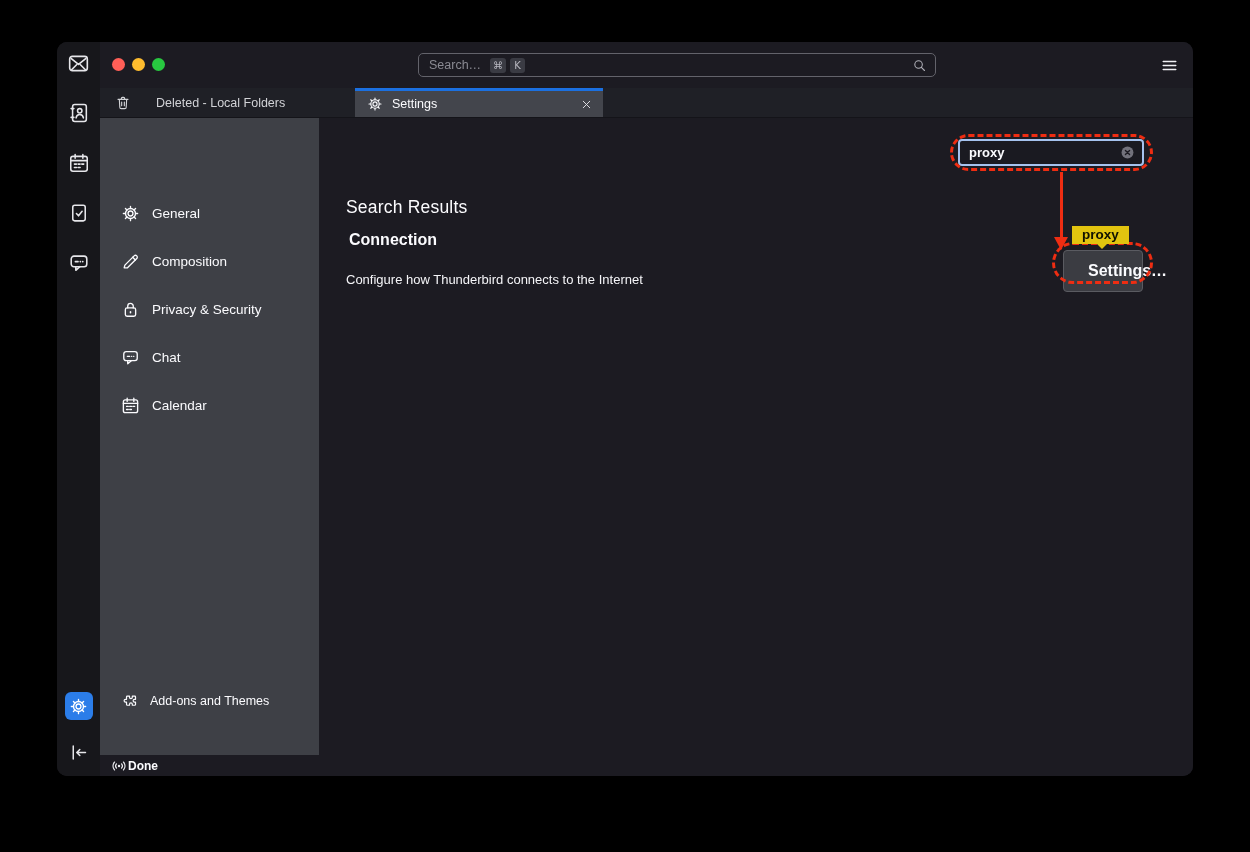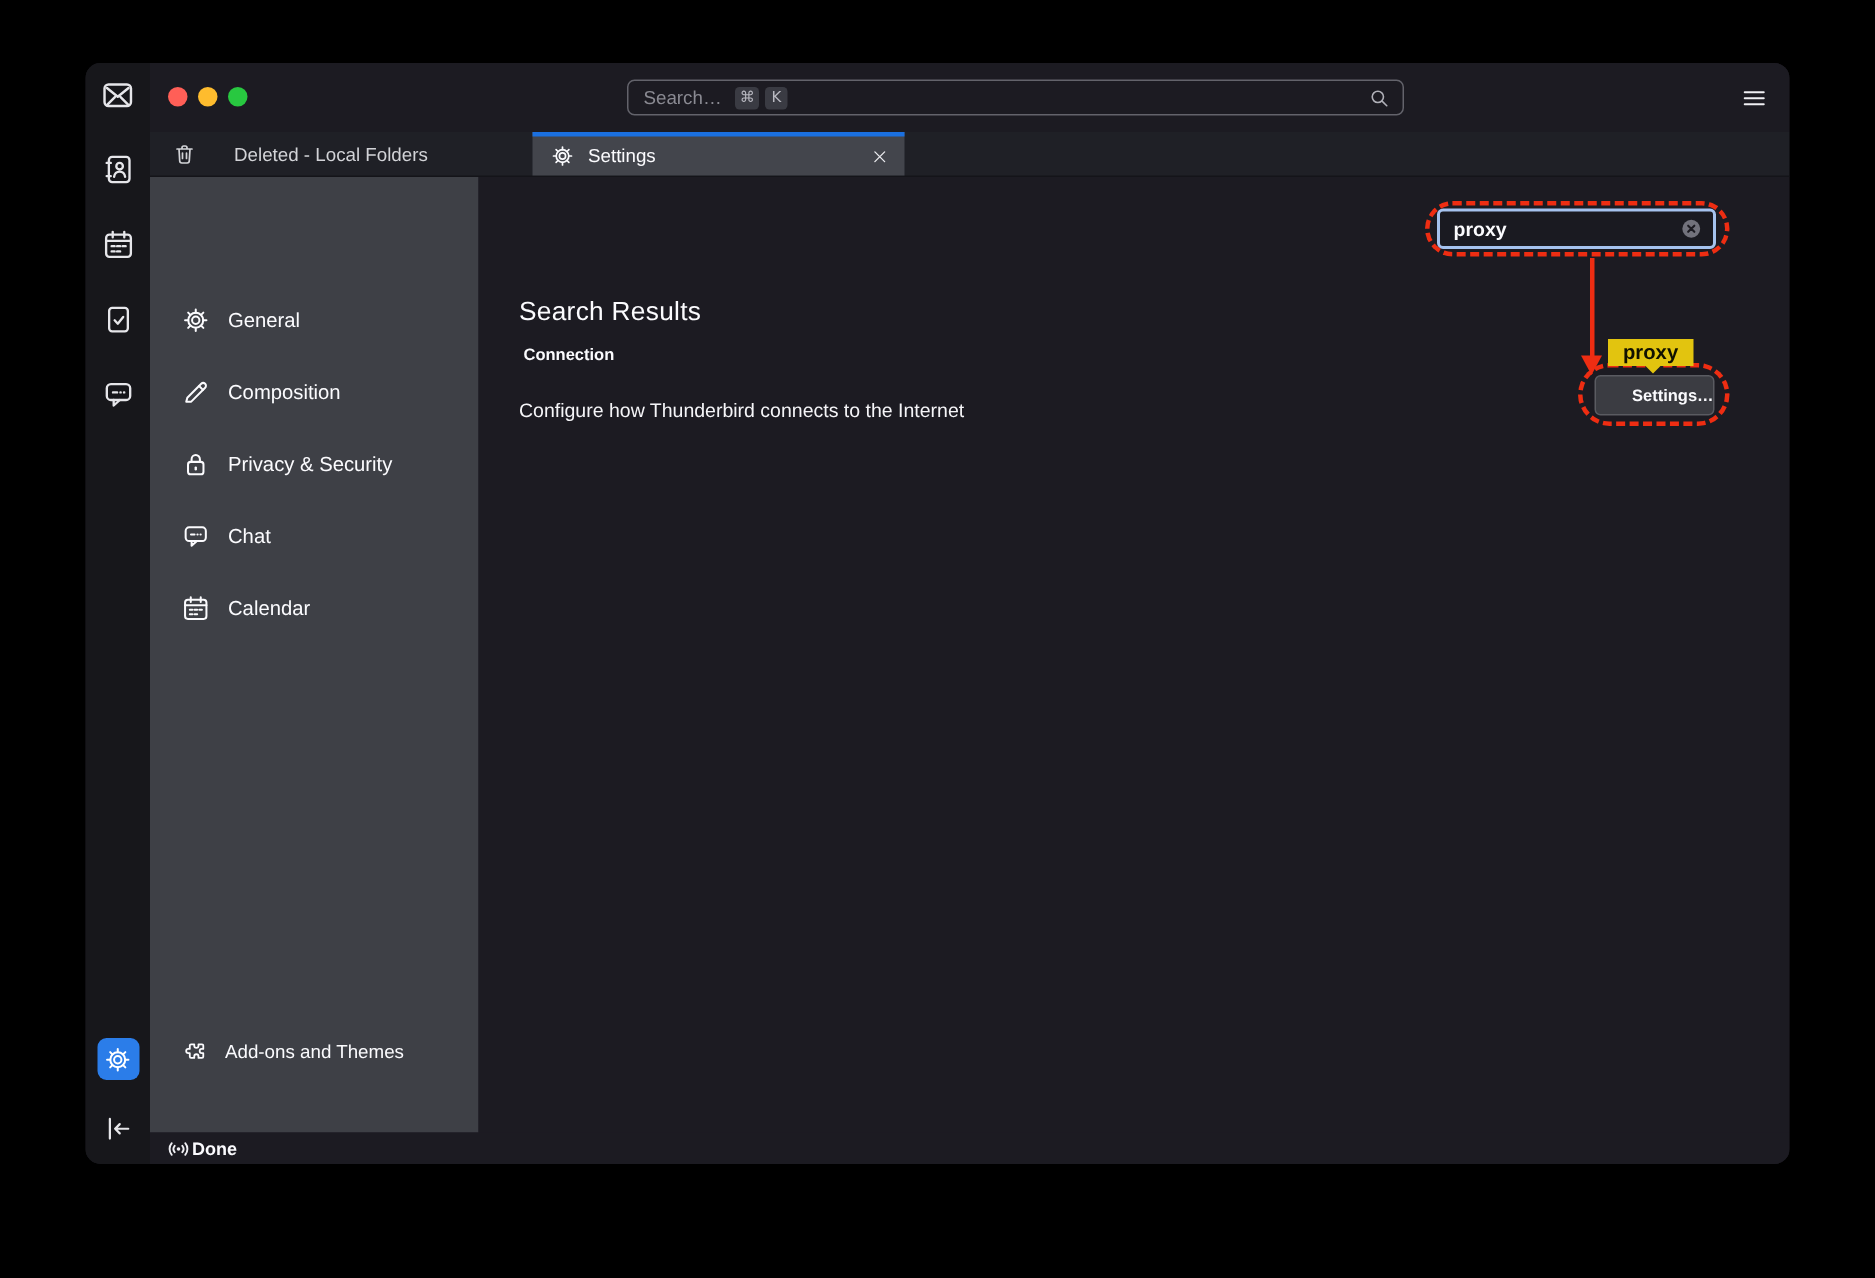--- a/index.html
+++ b/index.html
@@ -59,38 +59,38 @@
     flex-direction:column;padding-top:71px;}
   .nav-item{height:48px;display:flex;align-items:center;gap:12px;
     padding-left:21px;font-size:13.5px;font-weight:500;color:#fbfbfe;}
   .sidebar .spacer{flex:1;}
   .nav-foot{height:38px;display:flex;align-items:center;gap:12px;
     padding-left:21px;font-size:12.5px;font-weight:500;}
   .sidebar .pad-bottom{height:35px;flex:0 0 35px;}
 
   .content{flex:1;position:relative;background:#1c1b22;padding:79px 0 0 27px;}
   .h1{font-size:17.5px;font-weight:400;letter-spacing:.2px;}
-  .group-title{font-size:11px;font-weight:700;margin:13px 0 0 3px;}
+  .group-title{font-size:16px;font-weight:700;margin:13px 0 0 3px;}
   .group-desc{font-size:13px;font-weight:400;margin-top:23px;color:#f5f5f8;}
 
   
   .statusbar{height:21px;flex:0 0 21px;background:#1c1b22;display:flex;
     align-items:center;padding-left:10px;gap:0;color:#ececf0;}
   .statusbar .txt{font-size:12px;font-weight:700;color:#fbfbfe;}
 
   
   .proxy-input{position:absolute;left:901px;top:97px;width:186px;height:27px;
     background:#1a1a21;border:2px solid var(--focus-ring);border-radius:4px;
     color:#fbfbfe;font-size:13px;font-weight:600;padding:0 26px 0 9px;
     font-family:"Liberation Sans","DejaVu Sans",sans-serif;z-index:4;outline:none;}
   .clear-btn{position:absolute;left:1063px;top:103px;width:15px;height:15px;z-index:5;
     color:#72727c;}
-  .settings-btn{position:absolute;left:1006px;top:208px;width:80px;height:27px;
+  .settings-btn{position:absolute;left:1006px;top:208px;width:80px;height:42px;
     background:#3b3c42;border:1px solid #5a5b61;border-radius:4px;color:#fbfbfe;
-    font-size:11px;font-weight:700;z-index:4;
+    font-size:16px;font-weight:700;z-index:4;
     font-family:"Liberation Sans","DejaVu Sans",sans-serif;padding-left:24px;}
 
   .ann-box{position:absolute;left:893px;top:92px;width:203px;height:37px;
     border:3px dashed var(--annotation-red);border-radius:19px;z-index:6;}
   .ann-ellipse{position:absolute;left:995px;top:200px;width:101px;height:42px;
     border:3px dashed var(--annotation-red);border-radius:21px;z-index:6;}
   .ann-line{position:absolute;left:1003px;top:130px;width:3px;height:66px;
     background:var(--annotation-red);z-index:6;}
   .ann-head{position:absolute;left:997px;top:195px;width:0;height:0;z-index:6;
     border-left:7.5px solid transparent;border-right:7.5px solid transparent;

